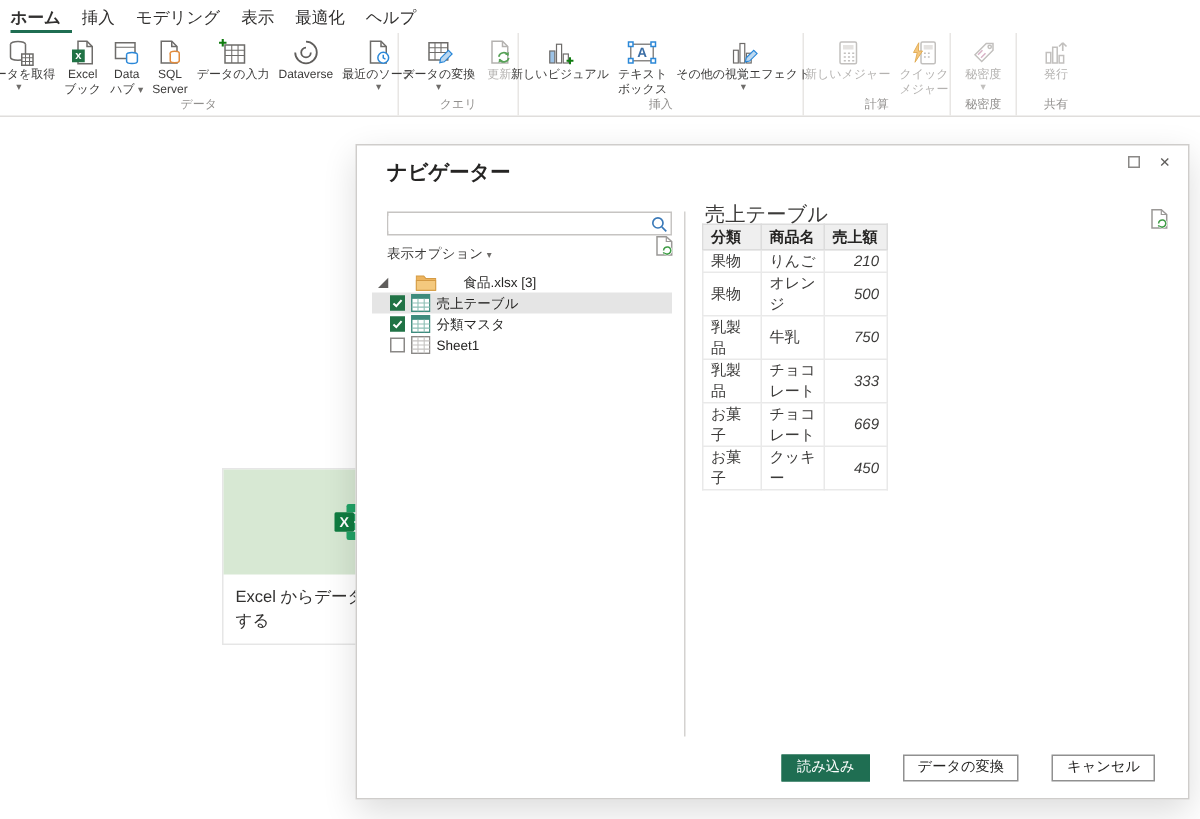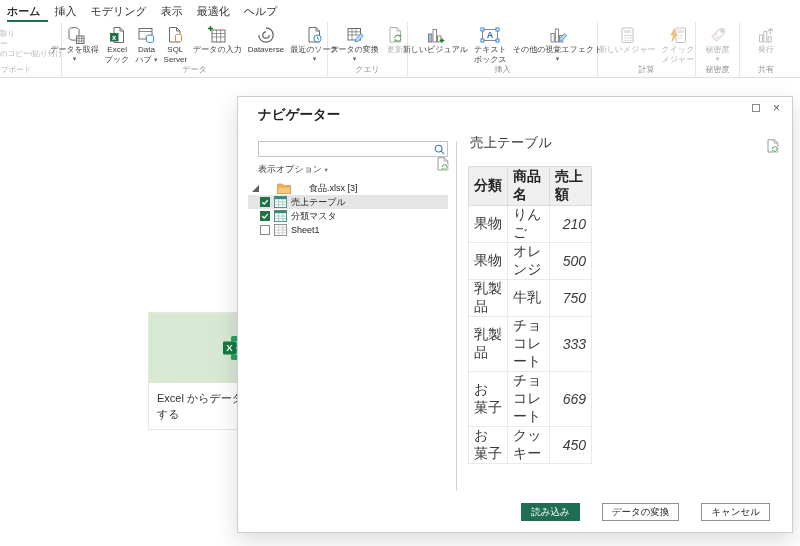--- a/index.html
+++ b/index.html
@@ -67,21 +67,21 @@
   .trow.root { padding-left:4px; gap:18px; }
   .trow.selected { background:#e5e5e5; }
   .cb { width:10px; height:10px; border:1px solid #8a8886; background:#fff; flex:0 0 auto;
         display:flex; align-items:center; justify-content:center; }
   .cb.on { background:#217346; border-color:#217346; }
 
   .vdiv { position:absolute; left:218px; top:44px; bottom:41px; width:1px; background:#d4d2d0; }
 
   .pv-title { position:absolute; left:232px; top:37px; font-size:13.5px; color:#3b3a39; }
   .refresh-right { position:absolute; right:13px; top:42px; }
-  .pv-table { position:absolute; left:230px; top:69px; border-collapse:collapse; font-size:14px; }
+  .pv-table { position:absolute; left:230px; top:52px; border-collapse:collapse; font-size:10px; }
   .pv-table th { background:#efefef; border:1px solid #dcdcdc; font-weight:700; text-align:left;
                  padding:1px 5px; color:#252423; height:13px; }
   .pv-table td { border:1px solid #e9e9e9; padding:0 5px; color:#3b3a39; height:13px; }
   .pv-table td.num { font-style:italic; text-align:right; }
   .pv-table th:nth-child(1), .pv-table td:nth-child(1) { width:39px; }
   .pv-table th:nth-child(2), .pv-table td:nth-child(2) { width:42px; }
   .pv-table th:nth-child(3), .pv-table td:nth-child(3) { width:42px; }
 
   .dlg-footer { position:absolute; right:22px; bottom:11px; display:flex; gap:22px; }
   .btn { height:18px; padding:0 9px; font-size:9.5px; line-height:16px; border:1px solid #909090;
@@ -95,28 +95,20 @@
   <div class="tab first active">ホーム</div>
   <div class="tab">挿入</div>
   <div class="tab">モデリング</div>
   <div class="tab">表示</div>
   <div class="tab">最適化</div>
   <div class="tab">ヘルプ</div>
 </div>
 
 <div class="ribbon">
 
-  <div class="rgroup g-clip">
-    <div class="clipcol">
-      <span>取り</span>
-      <span>ー</span>
-      <span>のコピー/貼り付け</span>
-      <span class="cliplabel">プボード</span>
-    </div>
-  </div>
 
   <div class="rgroup g-data">
     <div class="gbody">
       <div class="rbtn">
         <span class="ric">
           <svg width="20" height="20" viewBox="0 0 20 20">
               <ellipse cx="9" cy="4.6" rx="5" ry="2" fill="#fff" stroke="#6e6c6a"></ellipse>
               <path d="M4 4.6v8.6c0 1.1 2.2 2 5 2s5-.9 5-2V4.6" fill="#fff" stroke="#6e6c6a"></path>
               <rect x="11.5" y="11" width="7.5" height="7.5" fill="#fff" stroke="#6e6c6a"></rect>
               <path d="M11.5 13.5h7.5M11.5 16h7.5M14 11v7.5M16.7 11v7.5" stroke="#6e6c6a" stroke-width=".7"></path>

